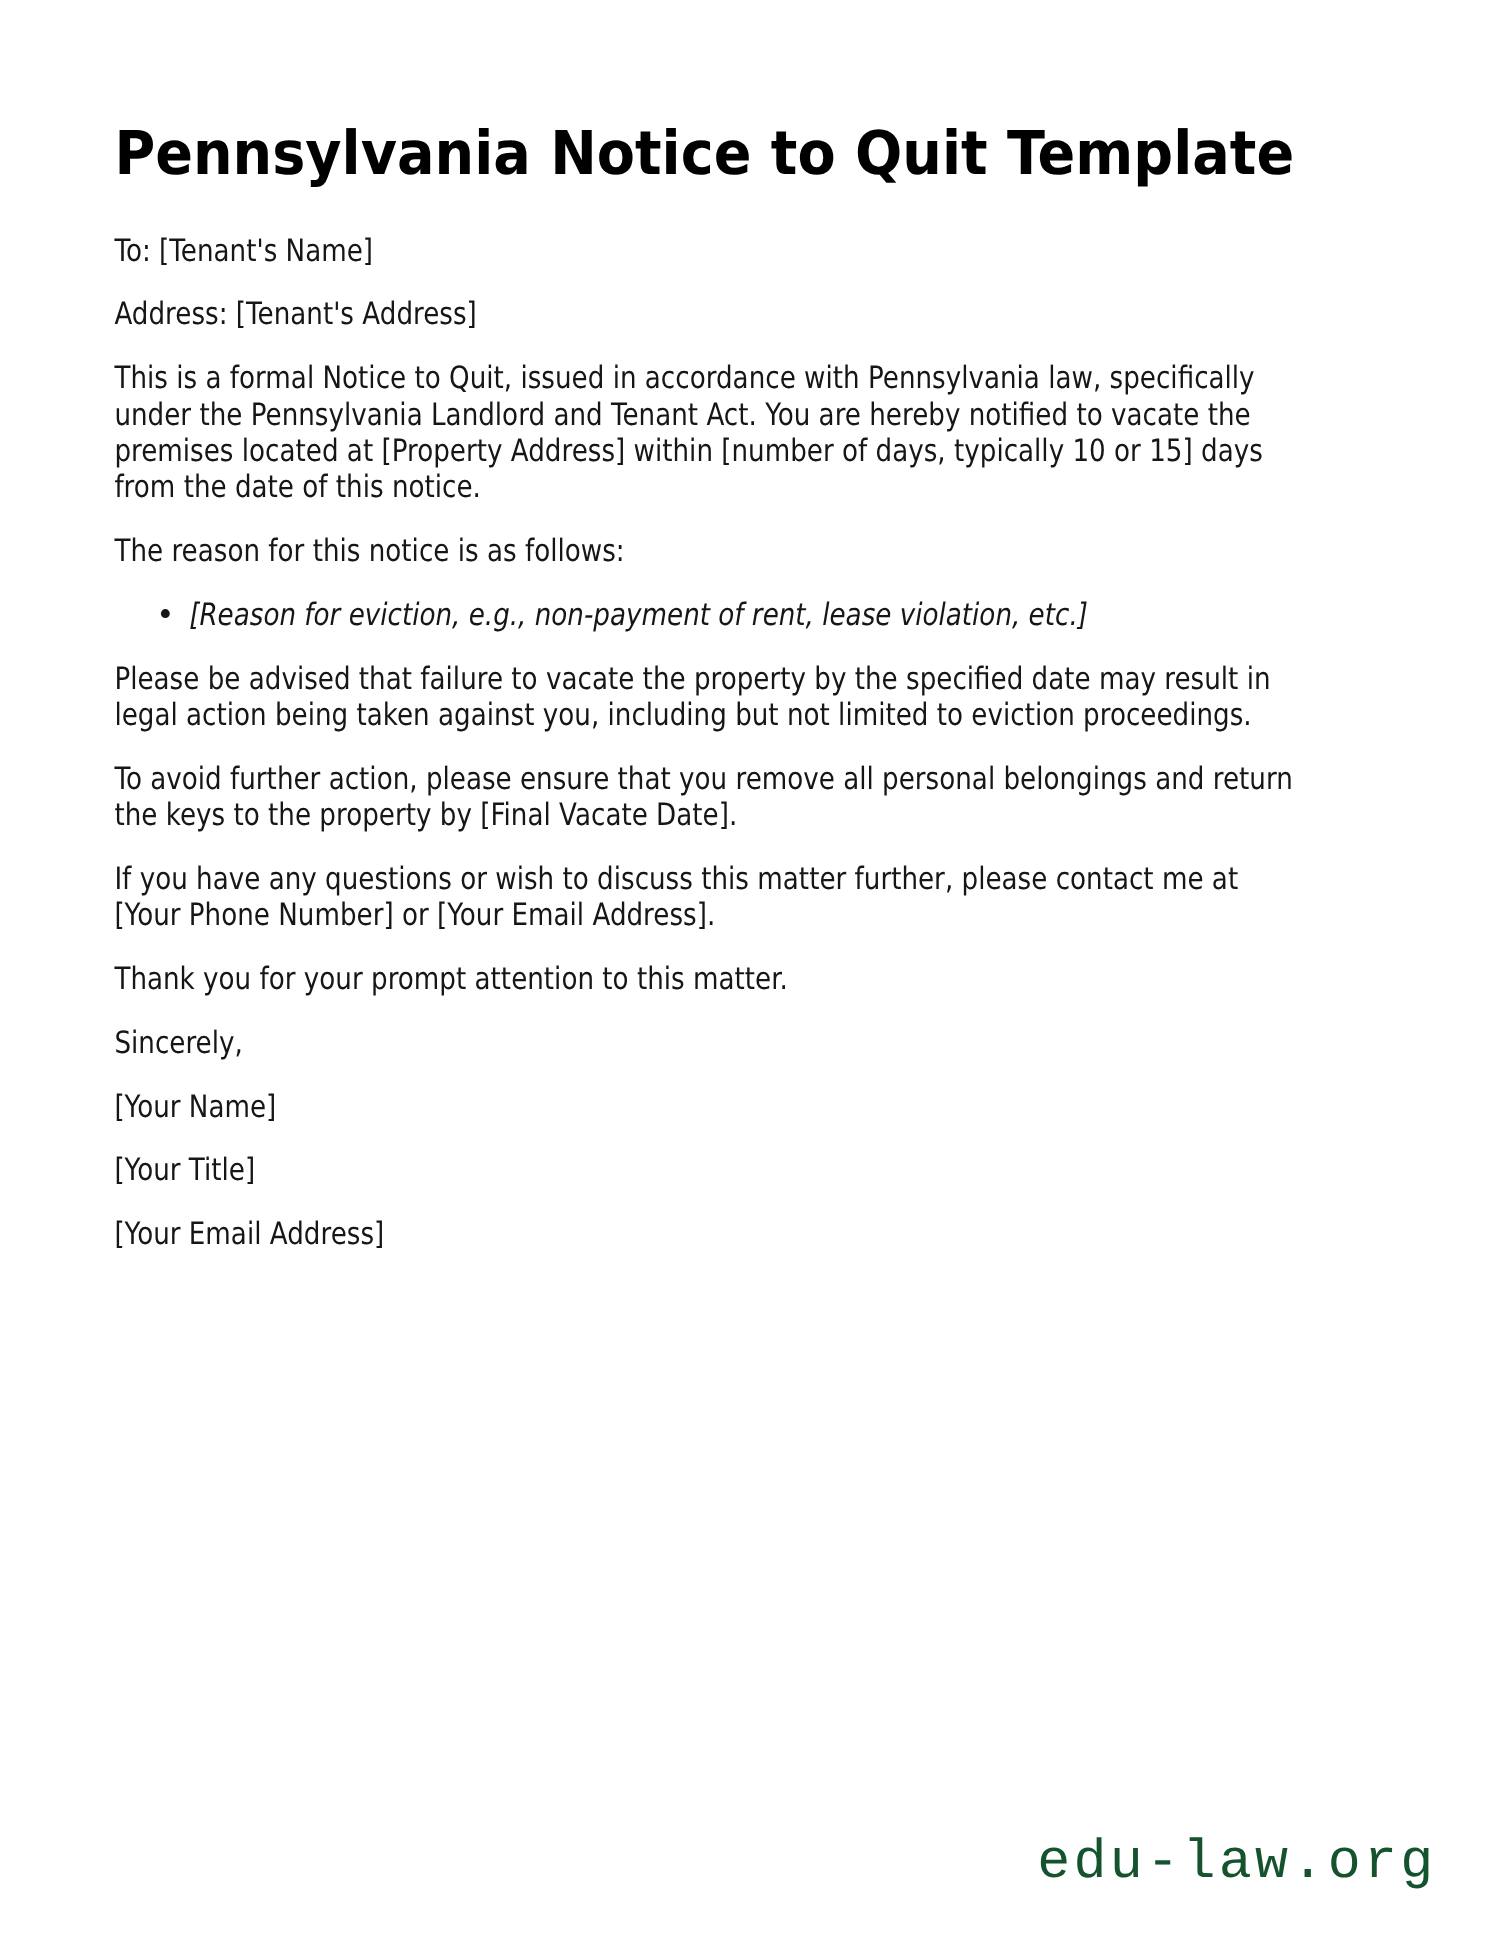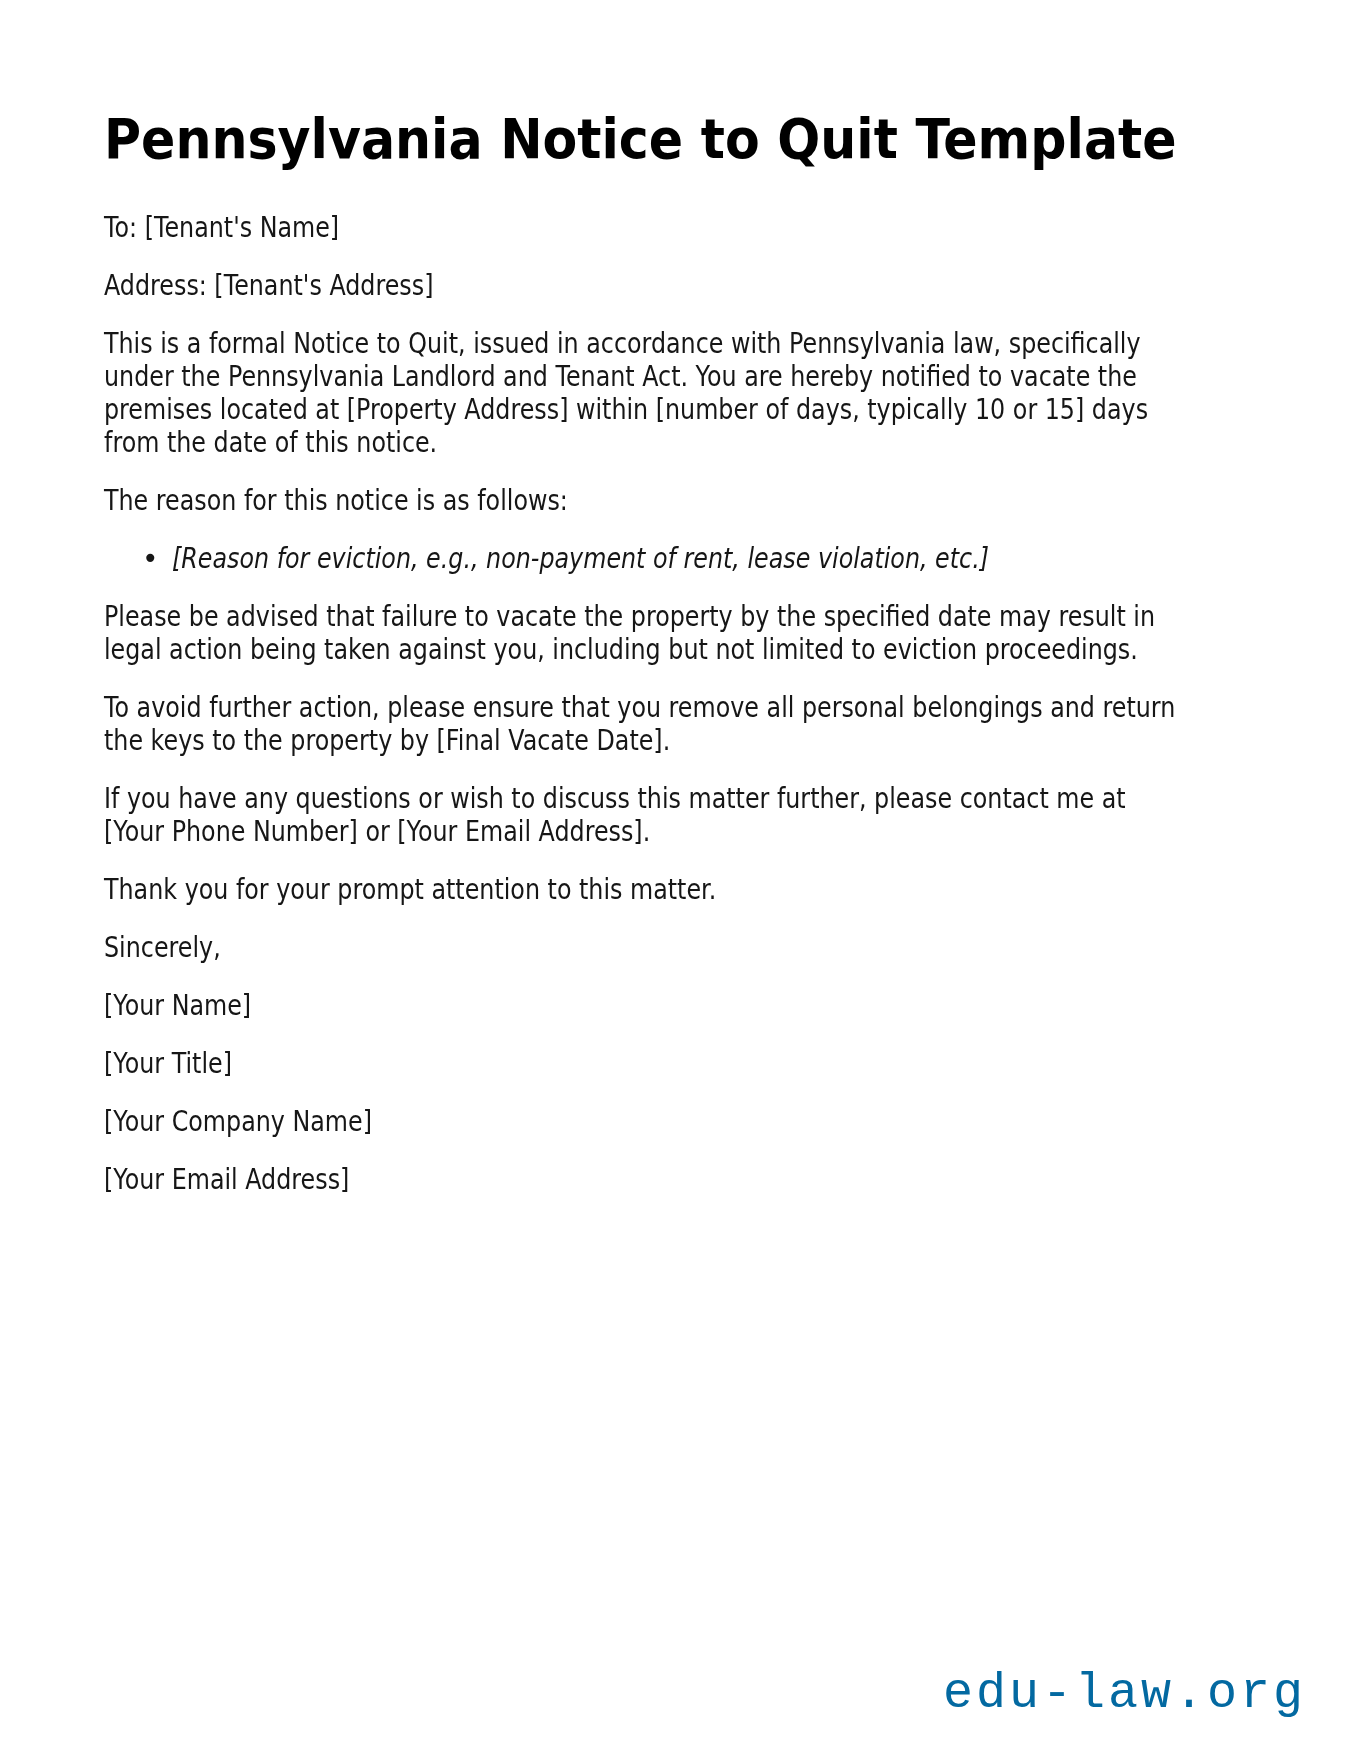--- a/index.html
+++ b/index.html
@@ -66,21 +66,21 @@
     color: #161616;
   }
   .watermark {
     position: absolute;
     top: 1665px;
     right: 56px;
     font-family: "Liberation Mono", monospace;
     font-size: 50px;
     line-height: 58px;
     letter-spacing: 3px;
-    color: #0369a1;
+    color: #14532d;
     white-space: nowrap;
   }
 </style>
 </head>
 <body>
 
 <div class="page">
   <div class="content">
 
     <h1 class="title">Pennsylvania Notice to Quit Template</h1>
@@ -136,23 +136,20 @@
     </div>
 
     <div class="para">
       <span class="line">[Your Name]</span>
     </div>
 
     <div class="para">
       <span class="line">[Your Title]</span>
     </div>
 
-    <div class="para">
-      <span class="line">[Your Company Name]</span>
-    </div>
 
 
 
     <div class="para">
       <span class="line">[Your Email Address]</span>
     </div>
 
   </div>
 
   <div class="watermark">edu-law.org</div>

